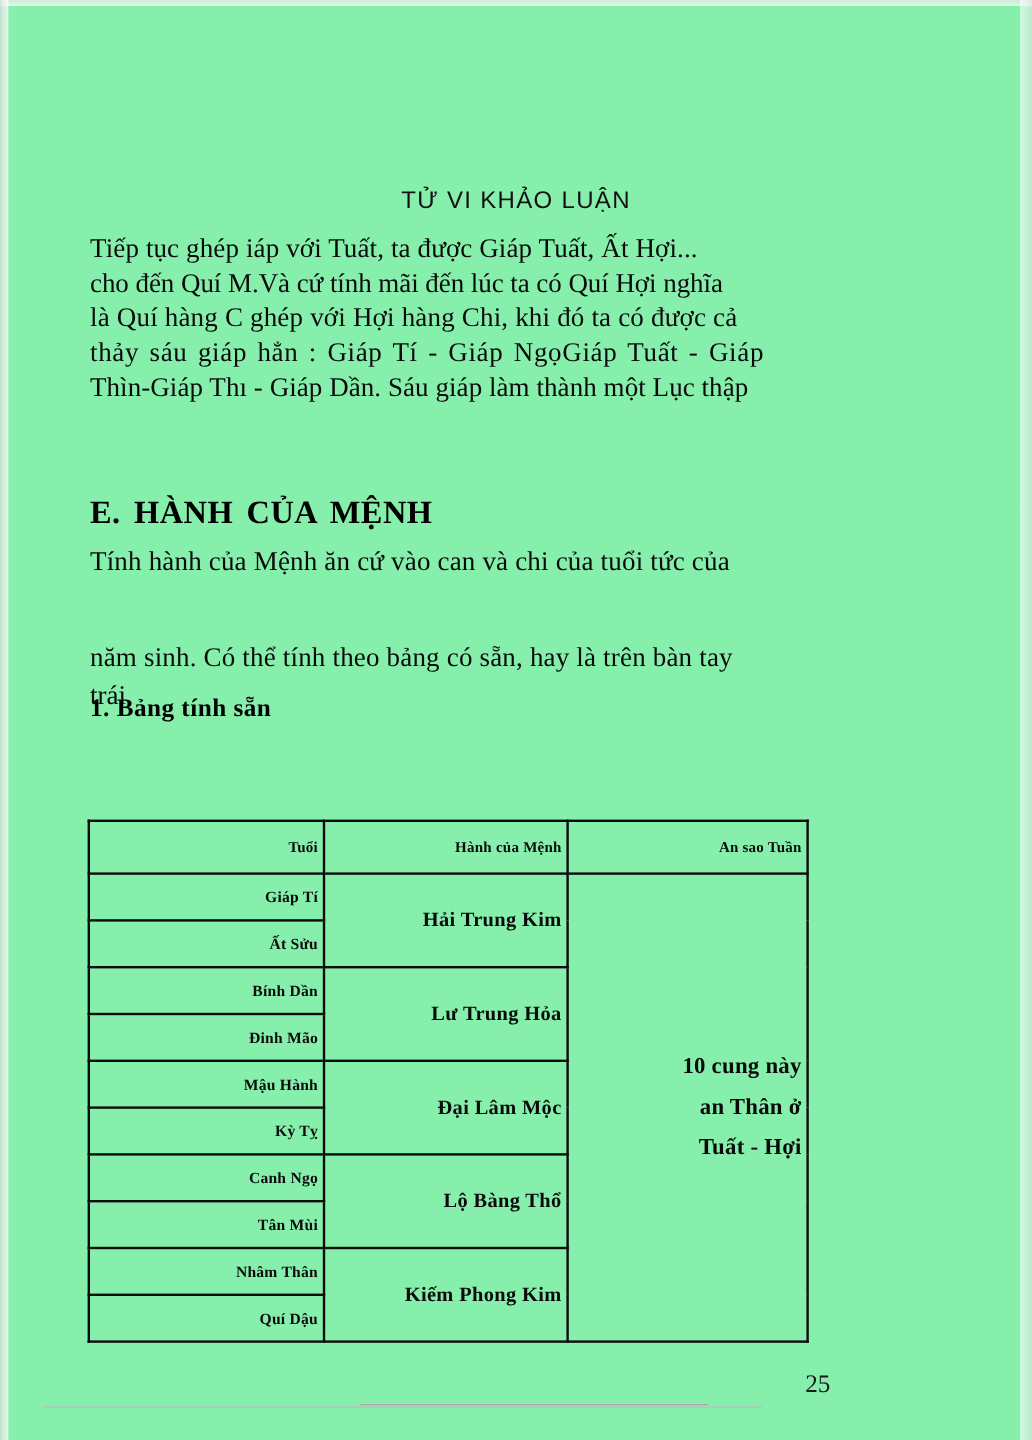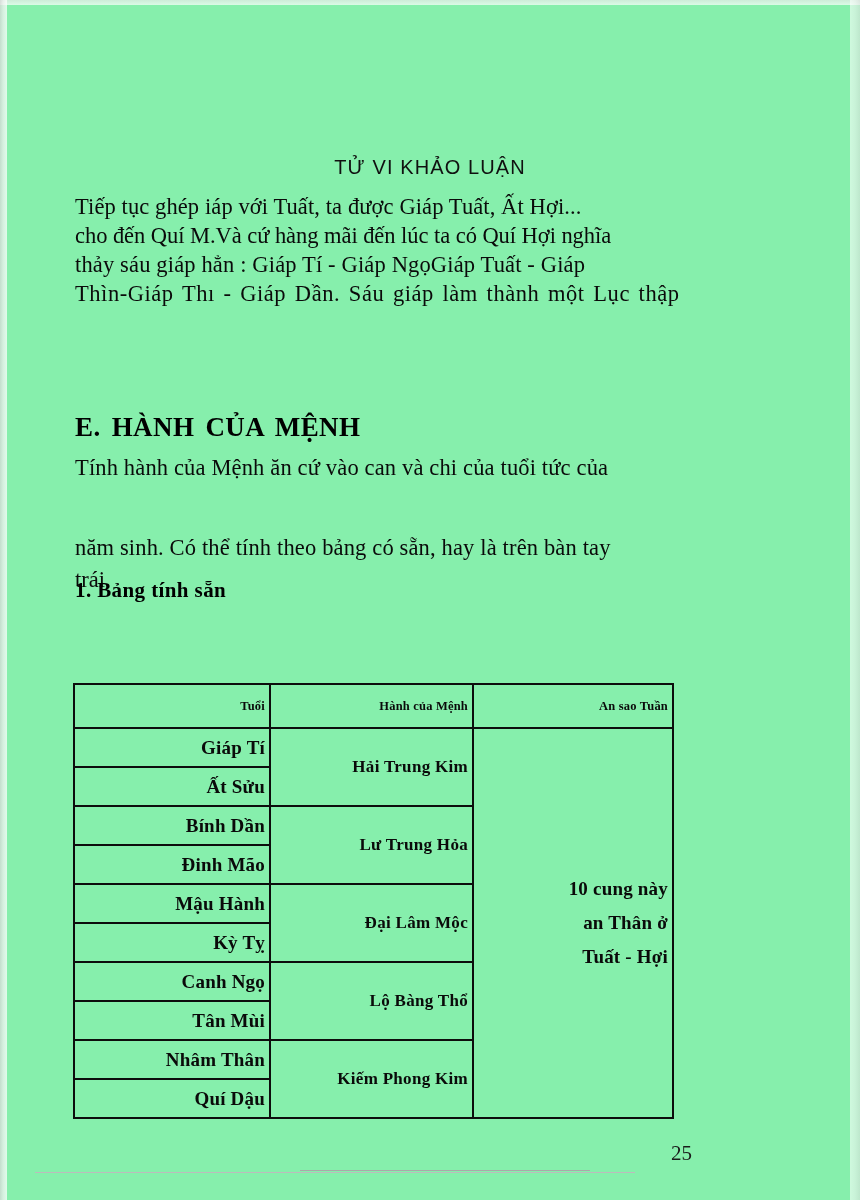--- a/index.html
+++ b/index.html
@@ -121,21 +121,21 @@
   col.c-elem { width: 203px; }
   col.c-tuan { width: 200px; }
 
   table.fate th {
     height: 34px;
     font-size: 12.5px;
     letter-spacing: .2px;
   }
   td.age {
     height: 29px;
-    font-size: 19px;
+    font-size: 13px;
     letter-spacing: .2px;
   }
   td.elem {
     font-size: 17px;
     letter-spacing: .3px;
   }
   td.tuan {
     font-size: 19px;
     line-height: 34px;
     letter-spacing: .2px;
@@ -173,21 +173,22 @@
 <div class="page">
 
   <div class="scan-edge-top"></div>
   <div class="scan-edge-left"></div>
   <div class="scan-edge-right"></div>
 
   <div class="running-head">TỬ VI KHẢO LUẬN</div>
 
   <div class="para" id="para-1">
     <span class="ln">Tiếp tục ghép iáp với Tuất, ta được Giáp Tuất, Ất Hợi...</span>
-    <span class="ln">cho đến Quí M.Và cứ hàng mãi đến lúc ta có Quí Hợi nghĩa</span>
+    <span class="ln">cho đến Quí M.Và cứ tính mãi đến lúc ta có Quí Hợi nghĩa</span>
+    <span class="ln">là Quí hàng C ghép với Hợi hàng Chi, khi đó ta có được cả</span>
     <span class="ln">thảy sáu giáp hẳn : Giáp Tí - Giáp NgọGiáp Tuất - Giáp</span>
     <span class="ln">Thìn-Giáp Thı - Giáp Dần. Sáu giáp làm thành một Lục thập</span>
   </div>
 
   <div class="section-head">E.  HÀNH CỦA MỆNH</div>
 
   <div class="para" id="para-2">
     <span class="ln">Tính hành của Mệnh ăn cứ vào can và chi của tuổi tức của</span>
     <span class="ln">năm sinh. Có thể tính theo bảng có sẵn, hay là trên bàn tay</span>
     <span class="ln">trái.</span>

